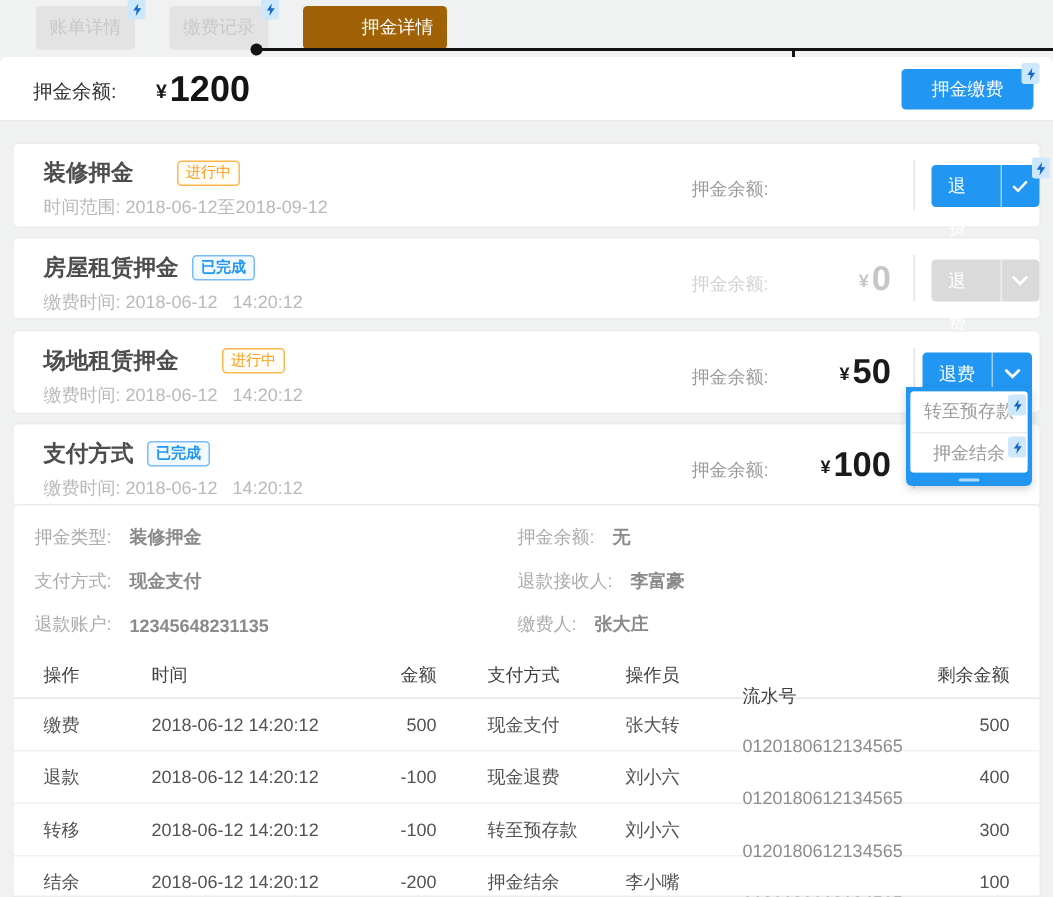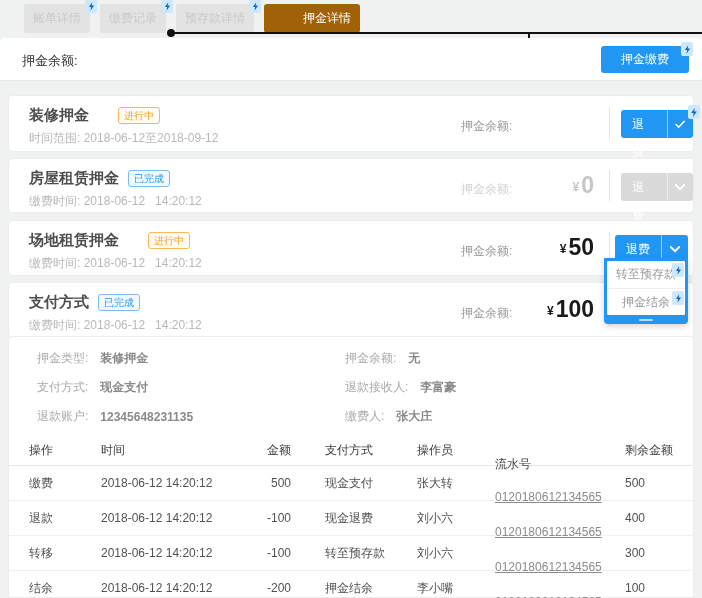--- a/index.html
+++ b/index.html
@@ -4,21 +4,21 @@
 <style>
   * { margin:0; padding:0; box-sizing:border-box; }
   html,body { width:702px; height:598px; }
   body {
     position:relative; overflow:hidden;
     background:#f0f1f1;
     font-family:"Liberation Sans", sans-serif;
     color:#555;
   }
   
-  .tabs { position:absolute; top:4px; left:24px; display:flex; gap:10px; }
+  .tabs { position:absolute; top:4px; left:24px; display:flex; gap:23px; }
   .tab {
     position:relative; font-size:12px; padding:6px 9px; border-radius:3px;
     background:#e3e3e3; color:#c9c9c9; cursor:pointer; white-space:nowrap;
   }
   .tab.active { background:#a16207; color:#fff;padding-left:39px; }
   
   .bolt {
     position:absolute; top:-5px; right:-7px; width:12px; height:14px;
     background:#cde8fb; border-radius:2px;
     display:flex; align-items:center; justify-content:center;
@@ -45,21 +45,21 @@
   .card {
     position:absolute; left:8px; width:686px;
     background:#fff; border:1px solid #ececec; border-radius:4px;
   }
   .card-title-row { position:absolute; left:20px; top:10px; display:flex; align-items:center; gap:9px; }
   .card-title { font-size:15px; font-weight:600; color:#4d4d4d; }
   .badge {
     font-size:10px; padding:2px 5px 1px; border-radius:3px; border:1px solid; line-height:1.2;
   }
   .badge.ongoing { color:#ff9c1b; border-color:#ffb850; background:#fffdf5;margin-left:20px; }
-  .badge.done    { color:#2197f3; border-color:#7abcf5; background:#f3faff; }
+  .badge.done    { color:#2197f3; border-color:#7abcf5; background:#f3faff;font-weight:bold; }
   .card-meta { position:absolute; left:20px; top:34px; font-size:12px; color:#b9b9b9; white-space:pre; }
   .bal-label { position:absolute; left:452px; top:22px; font-size:12px; color:#9a9a9a; }
   .bal-amount { position:absolute; left:495px; top:13px; width:90px; text-align:right;
                 font-size:23px; font-weight:bold; color:#1a1a1a; }
   .bal-amount .cur { font-size:12px; font-weight:bold; margin-right:2px; vertical-align:2px; }
   .v-div { position:absolute; left:600px; top:11px; bottom:11px; width:1px; background:#e3e3e3; }
   .split-btn {
     position:absolute; left:612px; top:14px; height:28px; display:flex;
     background:#2197f3; border-radius:3px; color:#fff; cursor:pointer;
   }
@@ -88,38 +88,38 @@
   .dd-item .bolt { top:2px; right:1px; }
   .dd-scrollhint { position:absolute; bottom:3px; left:50%; width:14px; height:2px;
                    margin-left:-7px; background:rgba(255,255,255,.65); border-radius:1px; }
   
   .panel {
     position:absolute; left:8px; top:336px; width:686px; height:262px;
     background:#fff; border:1px solid #ececec; border-radius:4px 4px 0 0;
   }
   .details { position:relative; padding:7px 0 0; }
   .detail-row { display:flex; height:29px; align-items:center; font-size:12px; }
-  .d-left  { width:330px; padding-left:28px; display:flex; align-items:center; }
+  .d-left  { width:330px; padding-left:14px; display:flex; align-items:center; }
   .d-right { flex:1; padding-left:6px; display:flex; align-items:center; }
   .d-label { color:#ababab; margin-right:12px; }
   .d-value { color:#8a8a8a; font-weight:bold; }
   
   .table { margin-top:4px; font-size:12px; }
   .t-row { display:flex; align-items:center; height:35px; padding:0 20px;
            border-bottom:1px solid #f1f1f1; }
   .t-row.head { height:31px; color:#3f3f3f; border-bottom:1px solid #e6e6e6; }
   .t-row:not(.head) { color:#525252; }
   .c1 { width:72px; }
   .c2 { width:140px; }
   .c3 { width:50px; text-align:right; }
   .c4 { width:92px; margin-left:34px; }
   .c5 { width:78px; }
   .c6 { width:130px;margin-top:28px; }
-  .c7 { flex:1; }
-  .serial-link { color:#8c8c8c; text-decoration:underline; cursor:pointer; }
+  .c7 { flex:1; text-align:right; }
+  .serial-link { color:#8c8c8c; cursor:pointer; }
 </style>
 </head>
 <body>
 
 <div class="tabs">
   <div class="tab">
     <span>账单详情</span>
     <span class="bolt">
         <svg viewBox="0 0 10 12">
           <path d="M6 0 L1.2 6.8 H4.4 L3.6 12 L8.8 4.6 H5.4 Z" fill="#1768c9"></path>
@@ -127,39 +127,32 @@
       </span>
   </div>
   <div class="tab">
     <span>缴费记录</span>
     <span class="bolt">
         <svg viewBox="0 0 10 12">
           <path d="M6 0 L1.2 6.8 H4.4 L3.6 12 L8.8 4.6 H5.4 Z" fill="#1768c9"></path>
         </svg>
       </span>
   </div>
-  <div class="tab">
-    <span>预存款详情</span>
-    <span class="bolt">
-        <svg viewBox="0 0 10 12">
-          <path d="M6 0 L1.2 6.8 H4.4 L3.6 12 L8.8 4.6 H5.4 Z" fill="#1768c9"></path>
-        </svg>
-      </span>
-  </div>
   <div class="tab active">
     <span>押金详情</span>
   </div>
 </div>
 
 <div class="annot-dot"></div>
 <div class="annot-line"></div>
 <div class="annot-tick"></div>
 
 <div class="header-bar">
   <span class="hdr-label">押金余额:</span>
+  <span class="hdr-amount"><span class="cur">¥</span><span>1200</span></span>
   <button class="pay-btn">押金缴费</button>
   <span class="bolt" style="position:absolute; right:9px; top:4px;">
       <svg viewBox="0 0 10 12">
         <path d="M6 0 L1.2 6.8 H4.4 L3.6 12 L8.8 4.6 H5.4 Z" fill="#1768c9"></path>
       </svg>
     </span>
 </div>
 
 <div class="card" style="top:95px; height:57px;">
   <div class="card-title-row">

